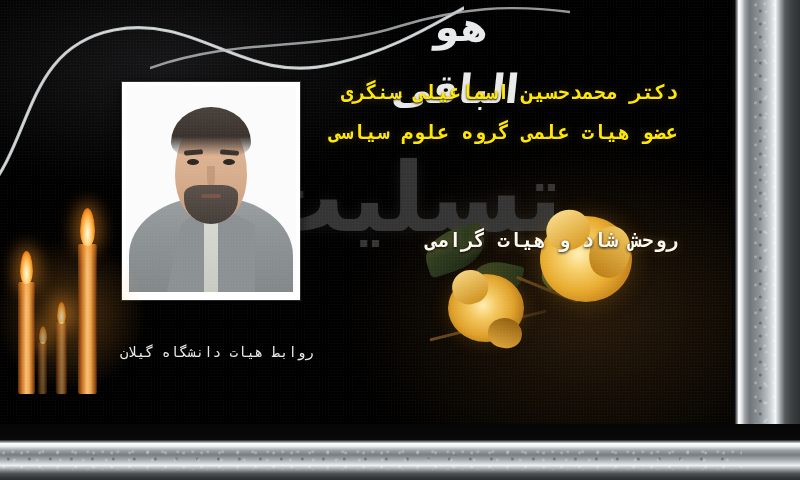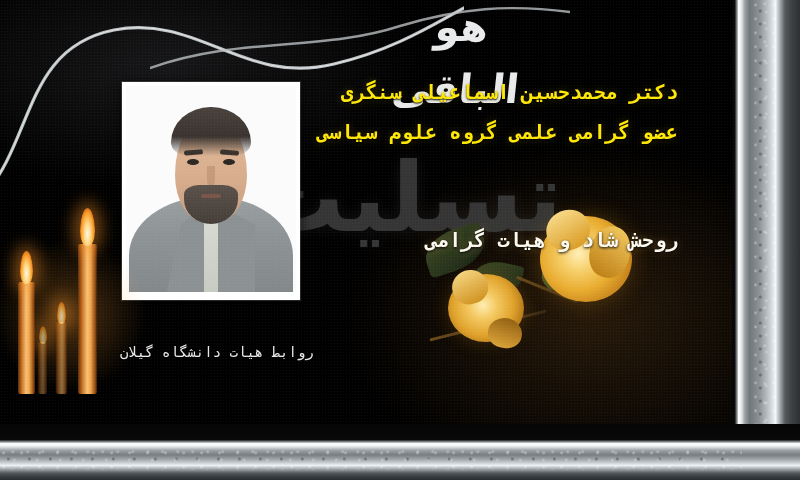--- a/index.html
+++ b/index.html
@@ -289,21 +289,21 @@
 
       <div class="rose rose-b">
         <div class="petal" style="left:4px; top:-4px; width:36px; height:34px;
              background:linear-gradient(170deg,#f7d784,#cd8e1a); transform:rotate(-18deg);"></div>
         <div class="petal" style="right:2px; bottom:-6px; width:34px; height:30px;
              background:linear-gradient(10deg,#e0a73a,#8e5c10); transform:rotate(10deg);"></div>
       </div>
     </div>
 
     <div class="line l1">دکتر محمدحسین اسماعیلی سنگری</div>
-    <div class="line l2">عضو گرامی علمی گروه علوم سیاسی</div>
+    <div class="line l2">عضو هیات علمی گروه علوم سیاسی</div>
     <div class="line l3">روحش شاد و هیات گرامی</div>
     <div class="line l4">روابط هیات دانشگاه گیلان</div>
 
     <div class="noise"></div>
   </div>
 
   <div class="frame-right"></div>
   <div class="frame-speck fs-right"></div>
   <div class="frame-bottom"></div>
   <div class="frame-speck fs-bottom"></div>

